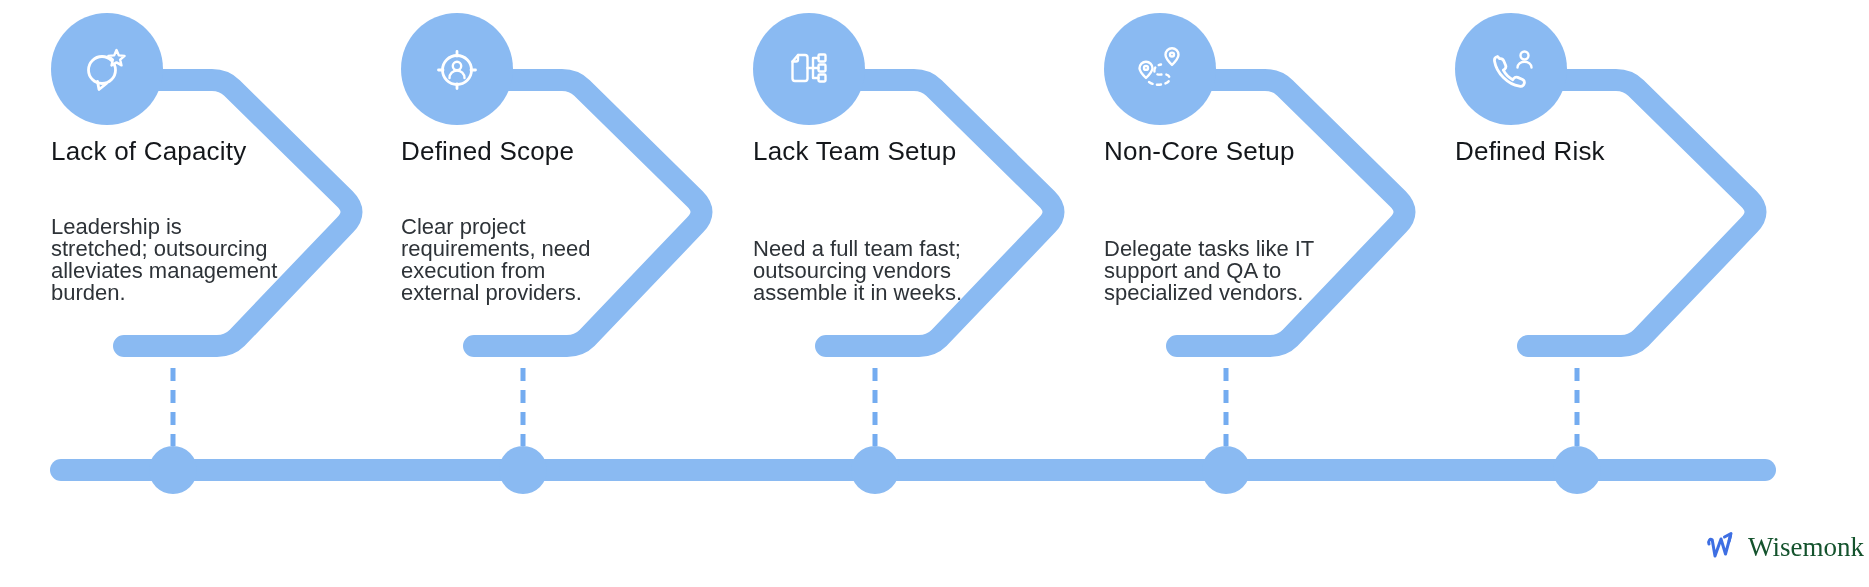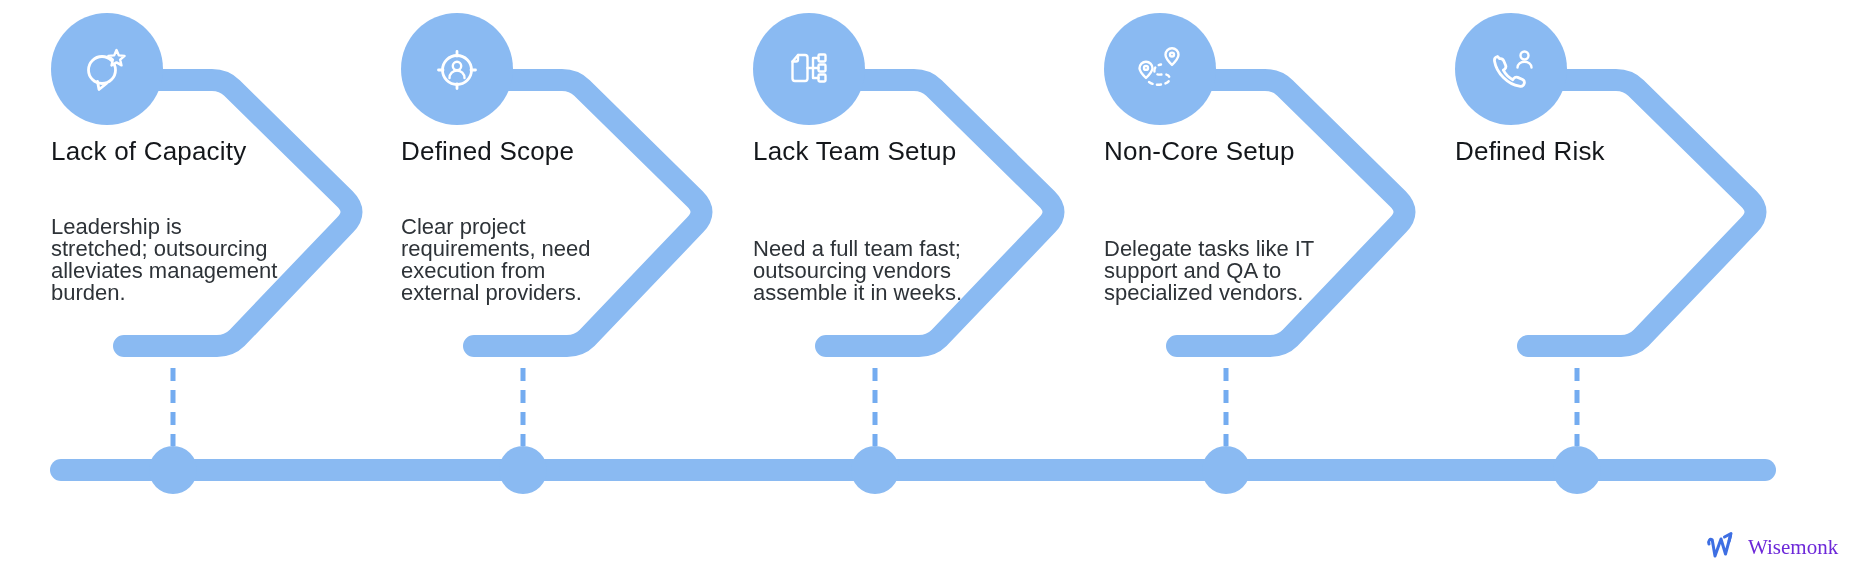--- a/index.html
+++ b/index.html
@@ -29,21 +29,21 @@
     position:absolute; left:51px; top:192px; width:268px; height:112px;
     display:flex; flex-direction:column; justify-content:flex-end;
     font-size:22px; line-height:22px; color:var(--body_text,#2E3338);
     white-space:pre-line; z-index:3;
   }
   .brand {
     position:absolute; left:1705px; top:529px; display:flex; align-items:center;
     gap:7px; z-index:4;
   }
   .brand-name {
-    font-family:"Liberation Serif", serif; font-size:21px; color:#6d28d9;
+    font-family:"Liberation Serif", serif; font-size:27px; color:#14532d;
   }
 </style>
 </head>
 <body>
 
 <div class="canvas">
 
   <div class="timeline-bar"></div>
 
   <div class="step" style="left:0px">

